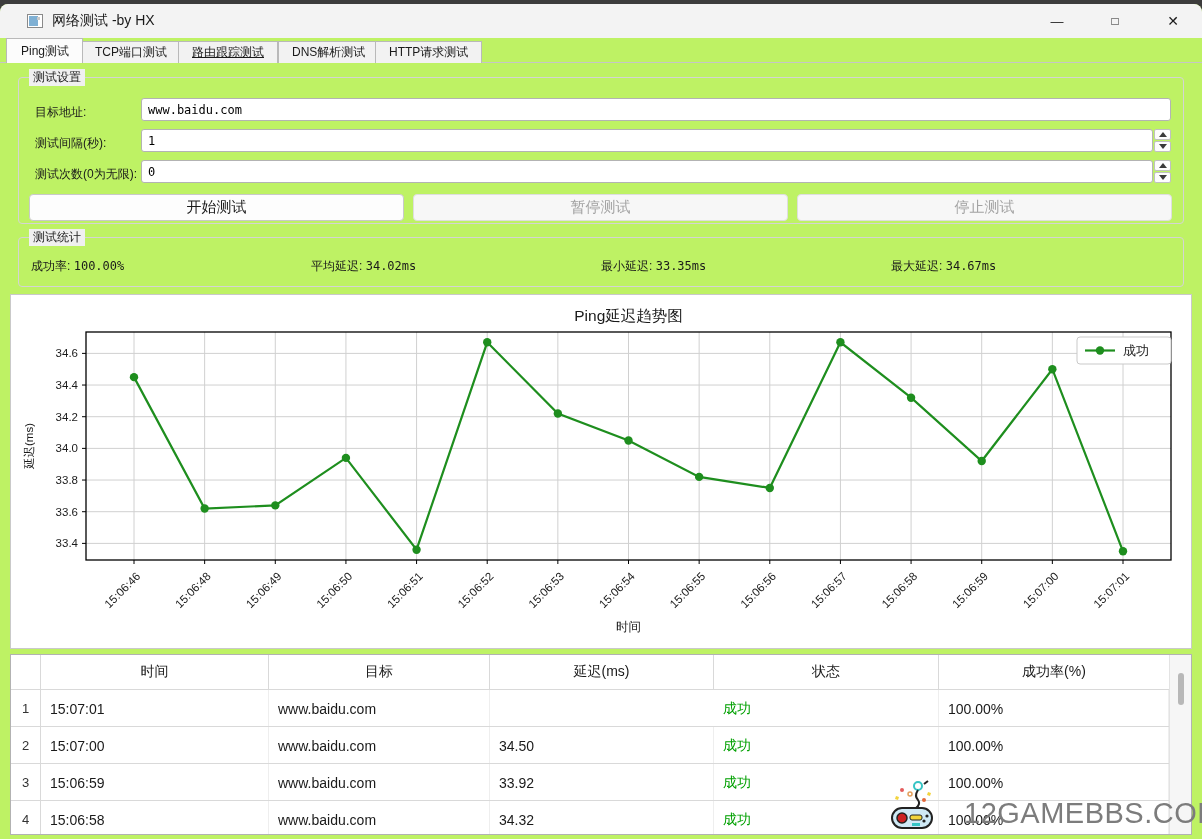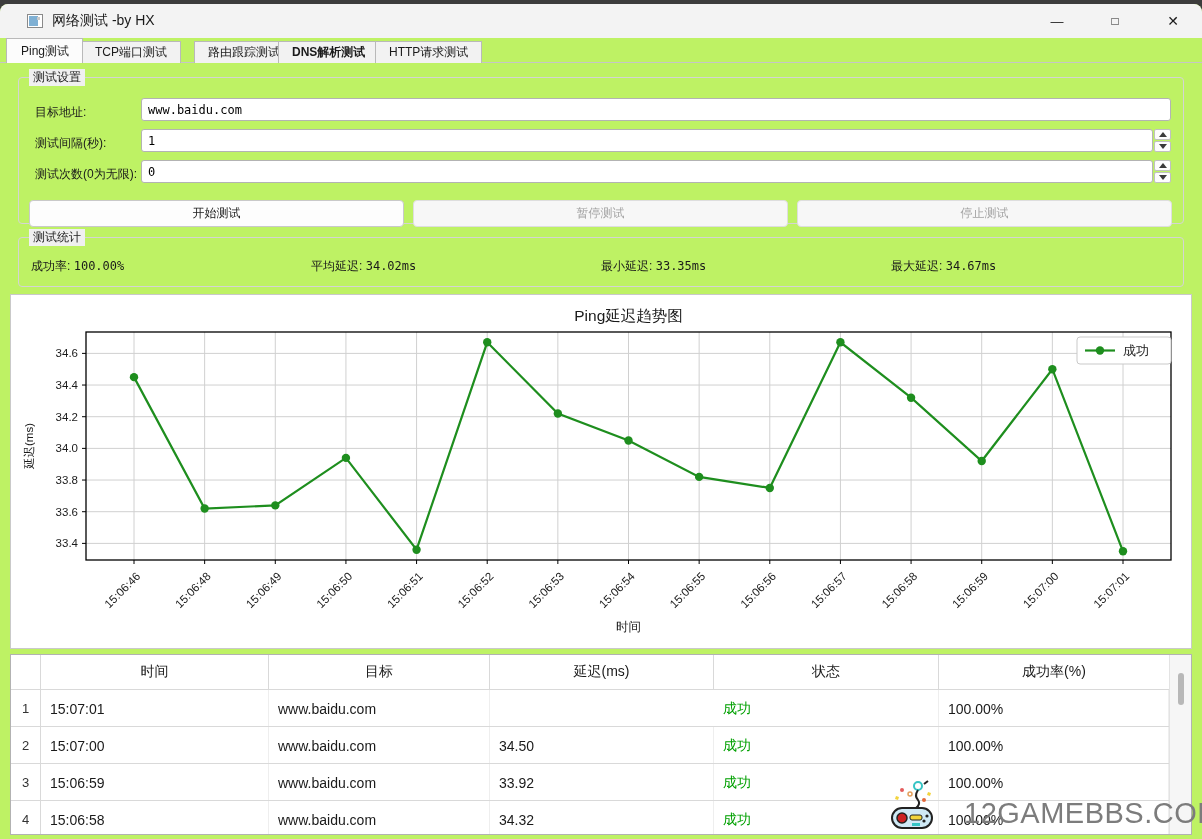--- a/index.html
+++ b/index.html
@@ -28,21 +28,21 @@
   #gb-stats { left:18px; top:233px; width:1166px; height:50px;padding-left:11px; }
 
   .fld-label { position:absolute; font-size:12px; color:#1a1a1a; }
   .fld-input { position:absolute; height:23px; background:#ffffff; border:1px solid #b3b3b3; border-radius:3px; font-family:"DejaVu Sans Mono",monospace; font-size:12px; color:#000; padding:0 6px; outline:none; }
   .spin { position:absolute; width:17px; height:23px; }
   .spin-btn { position:absolute; left:0; width:17px; height:11px; background:#fdfdfd; border:1px solid #c0c0c0; border-radius:2px; display:flex; align-items:center; justify-content:center; }
   .spin-btn.up { top:0; } .spin-btn.dn { top:12px; }
   .tri-up { width:0; height:0; border-left:4px solid transparent; border-right:4px solid transparent; border-bottom:5px solid #3a3a3a; }
   .tri-dn { width:0; height:0; border-left:4px solid transparent; border-right:4px solid transparent; border-top:5px solid #3a3a3a; }
 
-  .action-btn { position:absolute; top:122px; width:375px; height:27px; border:1px solid #c9c9c9; border-radius:4px; background:#fdfdfd; font-size:12px; color:#1a1a1a; font-family:inherit; }
+  .action-btn { position:absolute; top:116px; width:375px; height:27px; border:1px solid #c9c9c9; border-radius:4px; background:#fdfdfd; font-size:15px; color:#1a1a1a; font-family:inherit; }
   .action-btn:disabled, .action-btn.disabled { background:#f7f7f7; color:#a3a3a3; border-color:#dedede; }
 
   .stat-item { position:absolute; top:20px; font-size:12px; color:#1a1a1a; white-space:nowrap; }
   .stat-val { font-family:"DejaVu Sans Mono",monospace; font-size:12px; }
 
   
   #chart-panel { position:absolute; left:10px; top:290px; width:1182px; height:355px; background:#ffffff; border:1px solid #c9c9c9; }
 
   
   #table-panel { position:absolute; left:10px; top:650px; width:1182px; height:181px; background:#ffffff; border:1px solid #b2b2b2; overflow:hidden; }
@@ -72,22 +72,22 @@
     <div id="title-text">网络测试 -by HX</div>
     <div class="win-btn" id="btn-min">—</div>
     <div class="win-btn" id="btn-max">□</div>
     <div class="win-btn" id="btn-close">✕</div>
   </div>
 
   <div id="tabline"></div>
   <div id="tabbar">
     <div class="tab active" style="left:2px;padding-left:14px;">Ping测试</div>
     <div class="tab" style="left:77px;">TCP端口测试</div>
-    <div class="tab" style="left:190px;">路由跟踪测试</div>
-    <div class="tab" style="left:274px;font-weight:bold;">DNS解析测试</div>
+    <div class="tab" style="left:174px;text-decoration:underline;">路由跟踪测试</div>
+    <div class="tab" style="left:274px;">DNS解析测试</div>
     <div class="tab" style="left:371px;">HTTP请求测试</div>
   </div>
 
   <div class="groupbox" id="gb-settings">
     <div class="gb-legend">测试设置</div>
 
     <div class="fld-label" style="left:16px; top:26px;">目标地址:</div>
     <input class="fld-input" style="left: 122px; top: 20px; width: 1030px;" value="www.baidu.com">
 
     <div class="fld-label" style="left:16px; top:57px;">测试间隔(秒):</div>

